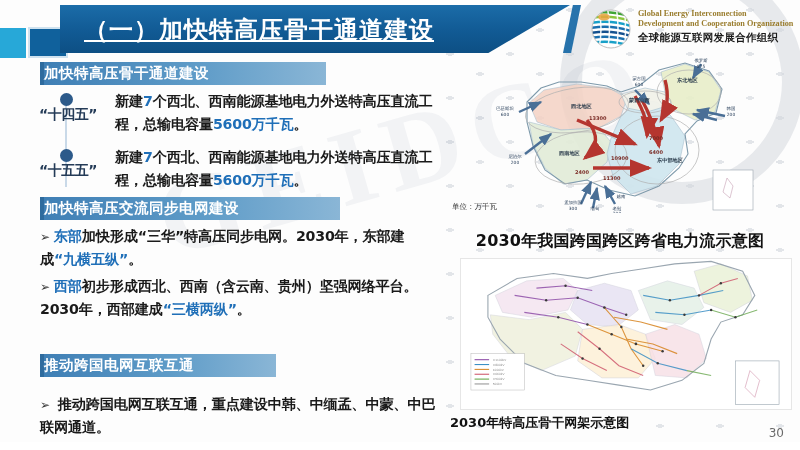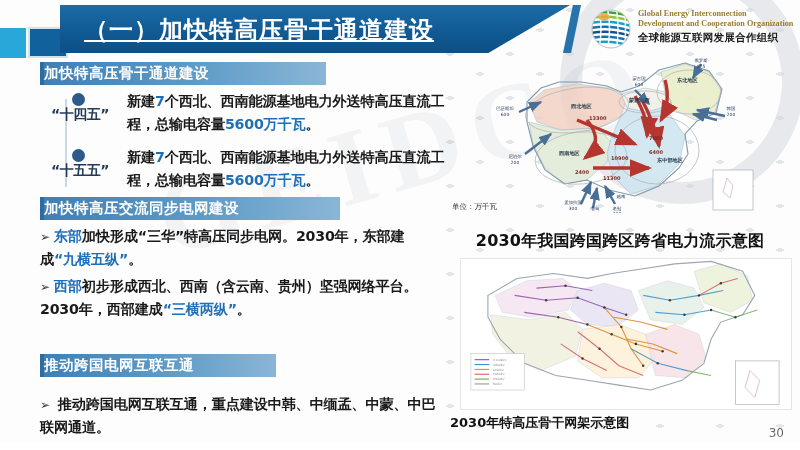--- a/index.html
+++ b/index.html
@@ -74,21 +74,21 @@
     border-left:4px solid #2e6b9e;
     display:flex;align-items:center;box-sizing:border-box;
   }
   .sec-bar.w2{width:300px;}
   .sec-bar.w3{width:236px;}
   .sec-bar-label{color:#fff;font-size:14.5px;font-weight:bold;white-space:nowrap;letter-spacing:.5px;}
 
   
   .tl{position:relative;margin-top:8px;height:104px;}
   .tl-line{position:absolute;left:47px;top:6px;width:2px;height:88px;background:#c9d9e8;}
-  .tl-row{position:absolute;left:13px;width:430px;height:46px;}
+  .tl-row{position:absolute;left:1px;width:430px;height:46px;}
   .tl-row.r1{top:0px;}
   .tl-row.r2{top:56px;}
   .tl-dot{position:absolute;left:41px;top:0px;width:13px;height:13px;border-radius:50%;background:#2c5a8a;}
   .tl-key{
     position:absolute;left:6px;top:13px;width:86px;text-align:center;
     font-size:14px;font-weight:bold;color:#243b57;white-space:nowrap;letter-spacing:-.5px;
   }
   .tl-txt{
     position:absolute;left:96px;top:-3px;width:330px;
     font-size:14.2px;line-height:23px;color:#1a1a1a;font-weight:bold;letter-spacing:-.2px;

